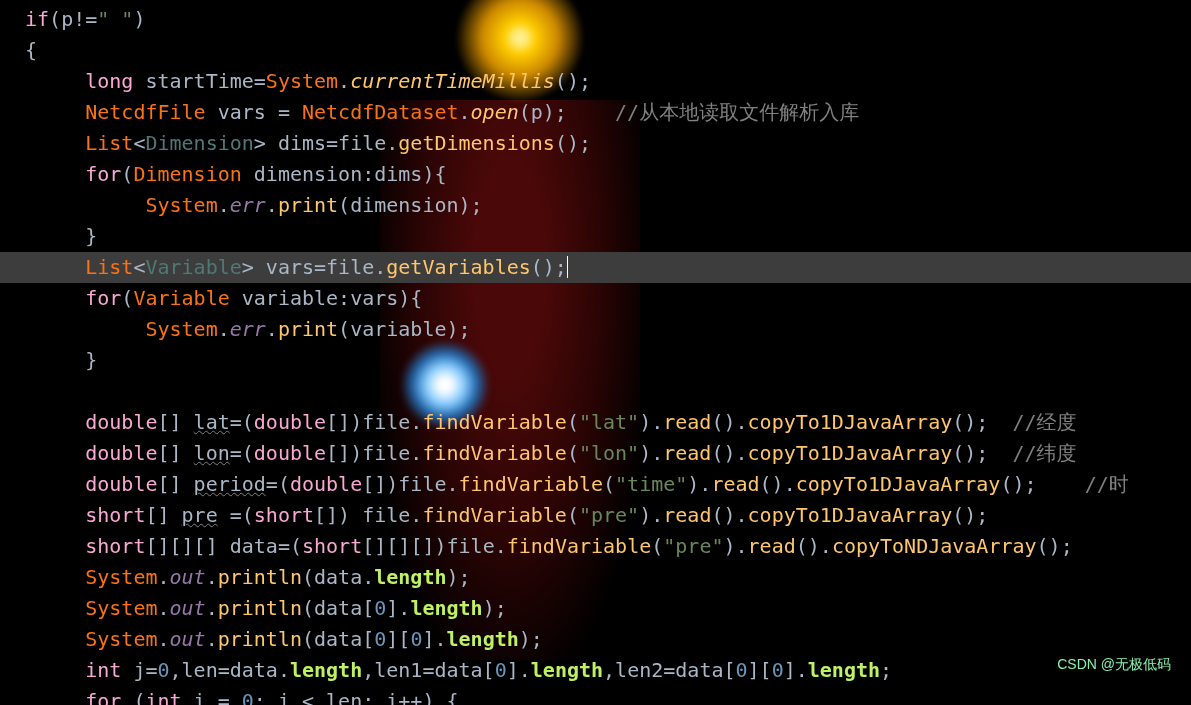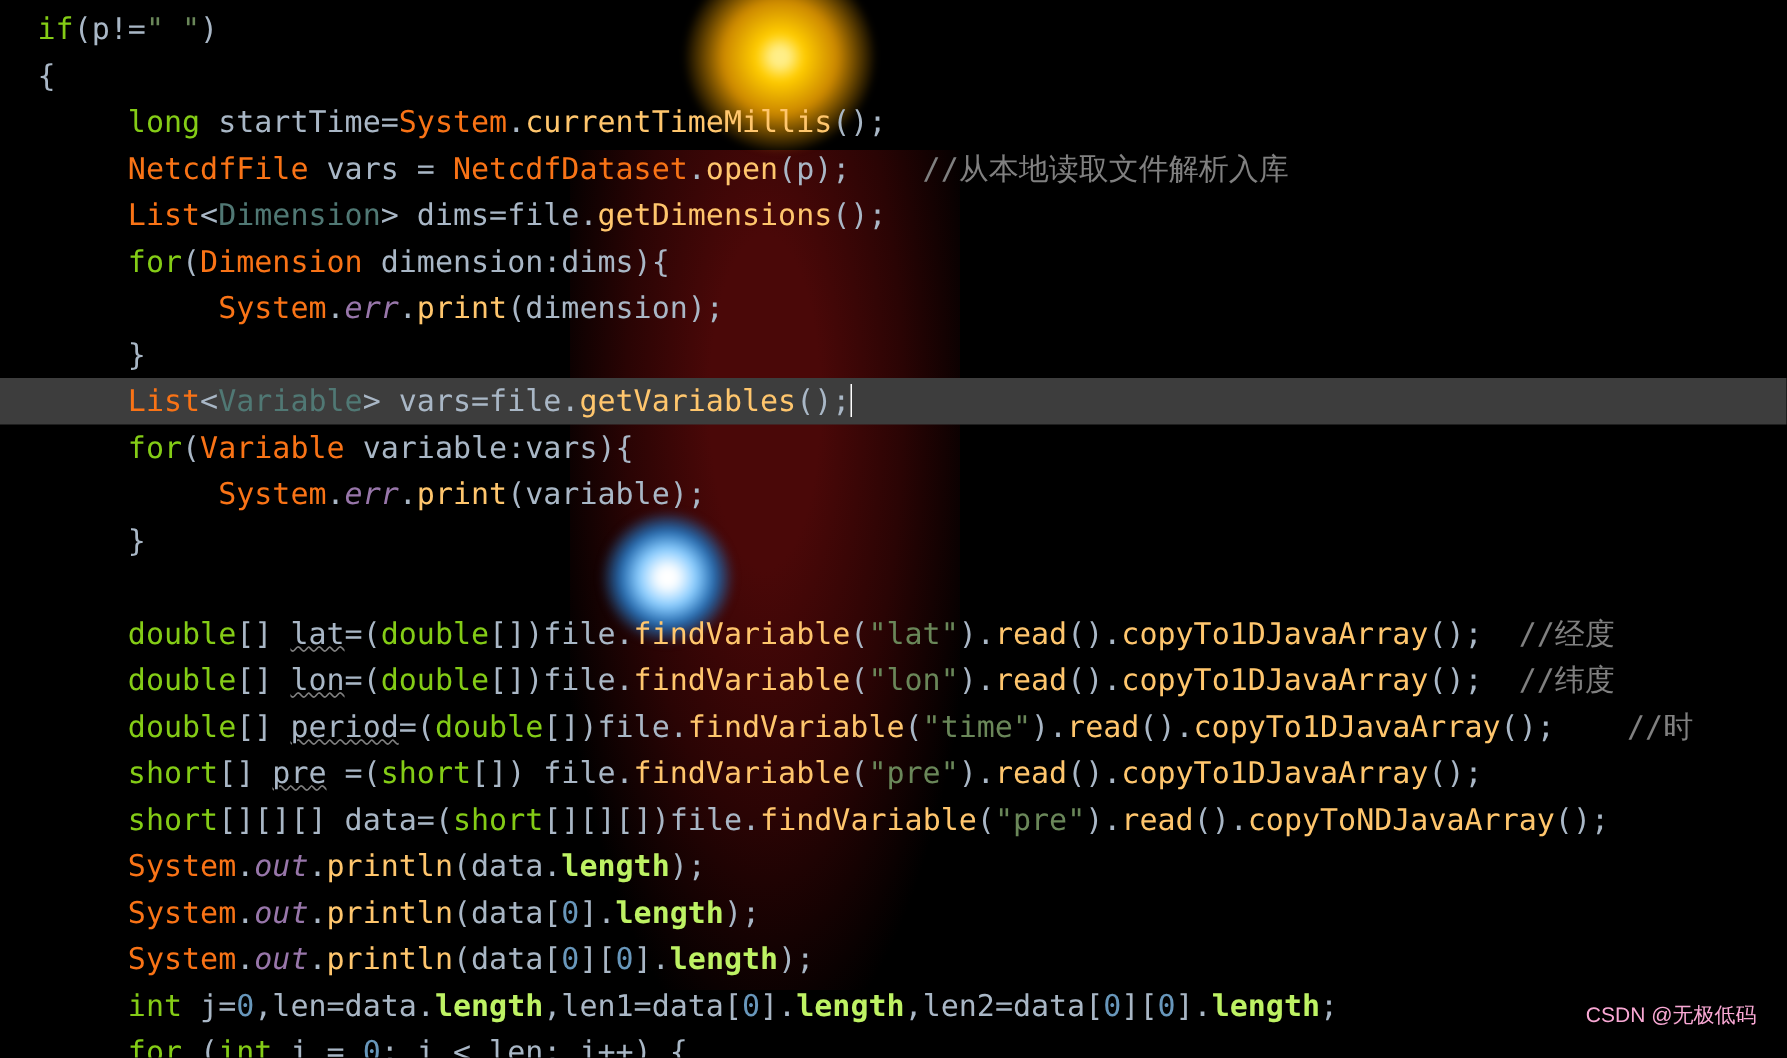--- a/index.html
+++ b/index.html
@@ -50,38 +50,38 @@
       margin-right: -500px;
     }
     .cursor {
       display: inline-block;
       width: 1px;
       height: 22px;
       background: #ffffff;
       vertical-align: middle;
       margin-bottom: 3px;
     }
-    .kw { color: #84cc16; margin-top: 12px; }
+    .kw { color: #f9a8d4; margin-top: 12px; }
     .type { color: #f97316; }
     .var { color: #bef264; font-weight: bold; }
-    .method { color: #ffc66d; }
+    .method { color: #ffc66d; font-style: italic; }
     .call { color: #ffc66d; }
     .str { color: #6a8759; }
     .num { color: #6897bb; }
     .cmt { color: #808080; }
     .field { color: #9876aa; font-style: italic; margin-top: 37px; }
     .plain { color: #a9b7c6; }
     .paren { color: #a9b7c6; }
     .generic { color: #507874; }
     .wavy { text-decoration: underline wavy #808080; text-decoration-thickness: 1px; }
     .watermark {
       position: absolute;
-      bottom: 13px;
+      bottom: 25px;
       right: 20px;
-      color: #f9a8d4;
+      color: #86efac;
       font-size: 14px;
       font-family: sans-serif;
       z-index: 5;
     }
   </style>
 </head>
 <body>
 
 <div class="armor-red bg-glow"></div>
 <div class="bg-glow glow-head"></div>

